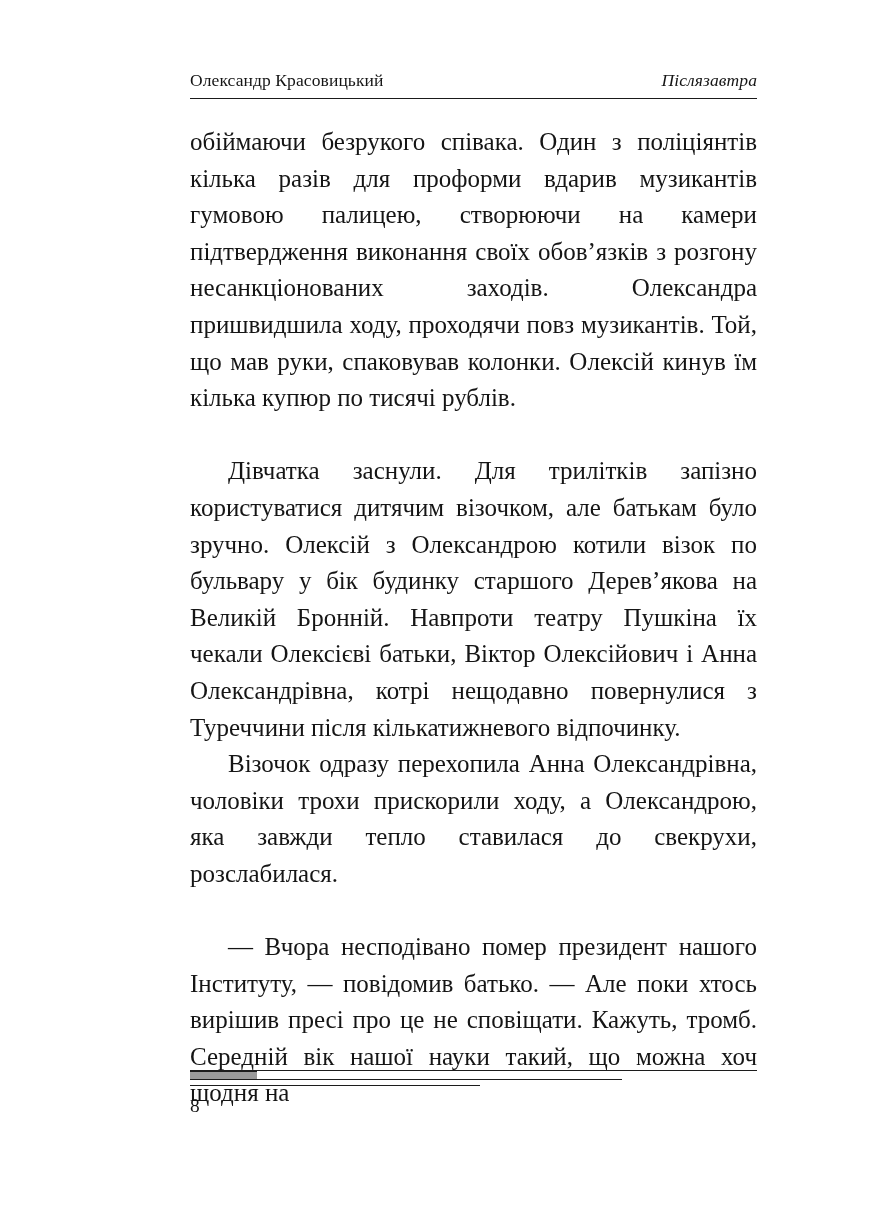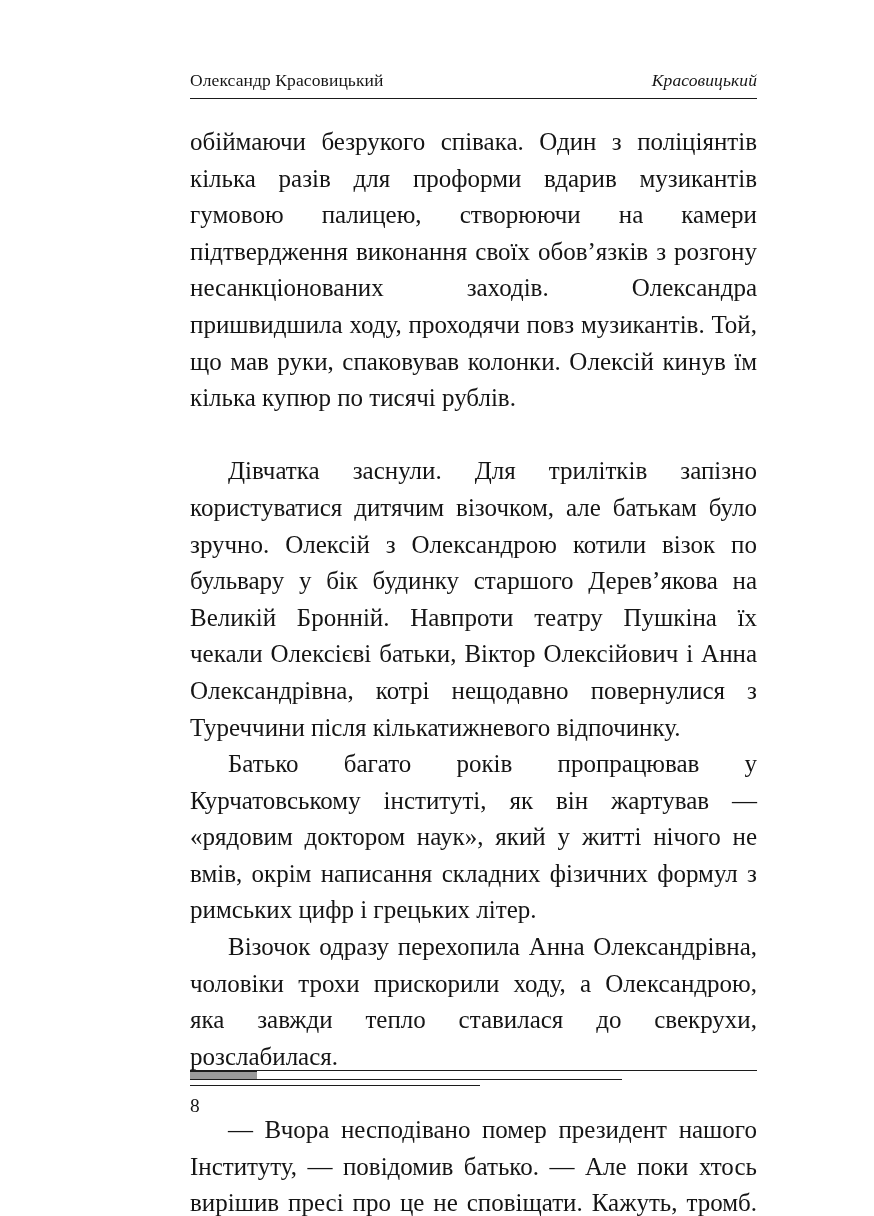--- a/index.html
+++ b/index.html
@@ -131,30 +131,29 @@
 </style>
 </head>
 <body>
 
 <div class="page">
 
   <div class="content">
 
     <div class="running-head">
       <span class="author">Олександр Красовицький</span>
-      <span class="book-title">Красовицький</span>
+      <span class="book-title">Післязавтра</span>
     </div>
 
     <div class="head-rule"></div>
 
     <div class="body-text" id="body-text">
         <p class="no-indent">обіймаючи безрукого співака. Один з поліціянтів кілька разів для проформи вдарив музикантів гумовою палицею, створюючи на камери підтвердження виконання своїх обов’язків з розгону несанкціонованих заходів. Олександра пришвидшила ходу, проходячи повз музикантів. Той, що мав руки, спаковував колонки. Олексій кинув їм кілька купюр по тисячі рублів.</p>
         <div class="group-gap"></div>
         <p class="">Дівчатка заснули. Для трилітків запізно користуватися дитячим візочком, але батькам було зручно. Олексій з Олександрою котили візок по бульвару у бік будинку старшого Дерев’якова на Великій Бронній. Навпроти театру Пушкіна їх чекали Олексієві батьки, Віктор Олексійович і Анна Олександрівна, котрі нещодавно повернулися з Туреччини після кількатижневого відпочинку.</p>
-        <p class="">Батько багато років пропрацював у Курчатовському інституті, як він жартував — «рядовим доктором наук», який у житті нічого не вмів, окрім написання складних фізичних формул з римських цифр і грецьких літер.</p>
         <p class="">Візочок одразу перехопила Анна Олександрівна, чоловіки трохи прискорили ходу, а Олександрою, яка завжди тепло ставилася до свекрухи, розслабилася.</p>
         <div class="group-gap"></div>
         <p class="">— Вчора несподівано помер президент нашого Інституту, — повідомив батько. — Але поки хтось вирішив пресі про це не сповіщати. Кажуть, тромб. Середній вік нашої науки такий, що можна хоч щодня на</p>
       </div>
 
   </div>
 
   <div class="footer-ornament">
     <div class="orn-rule-1"></div>
     <div class="orn-gray"></div>

